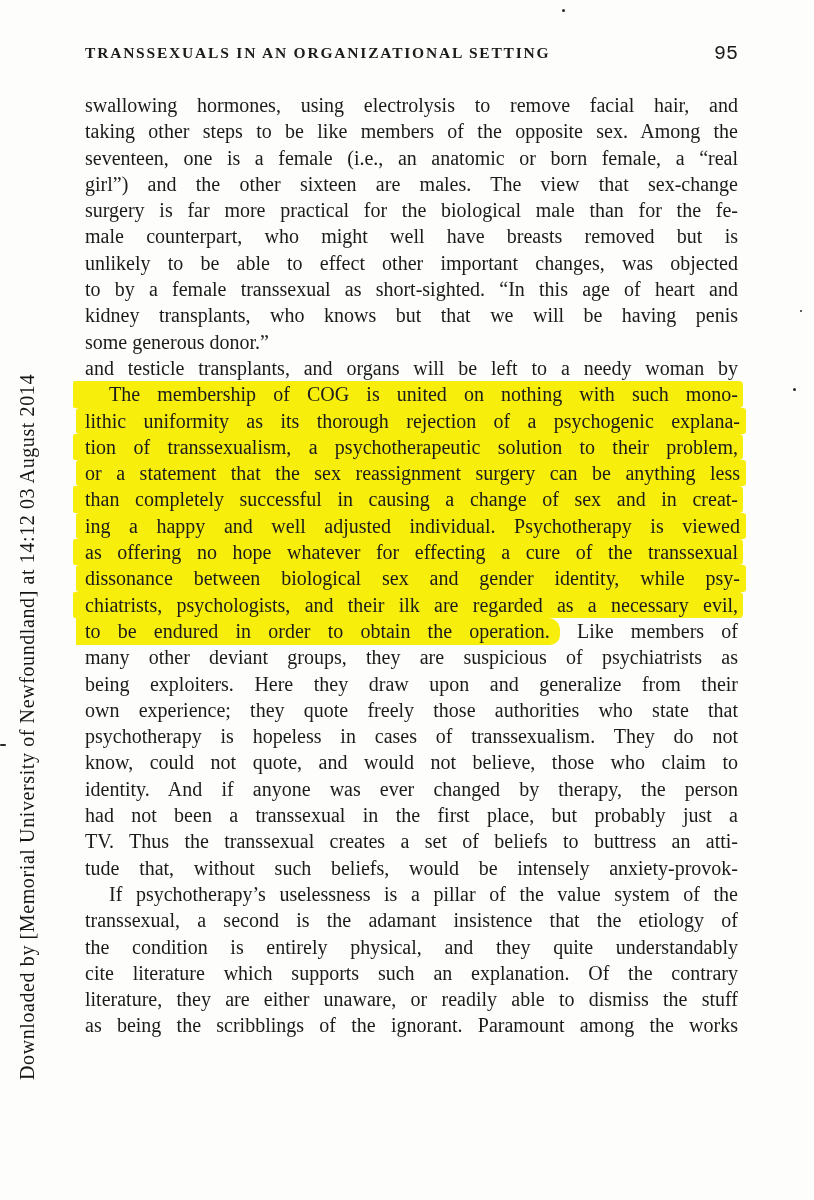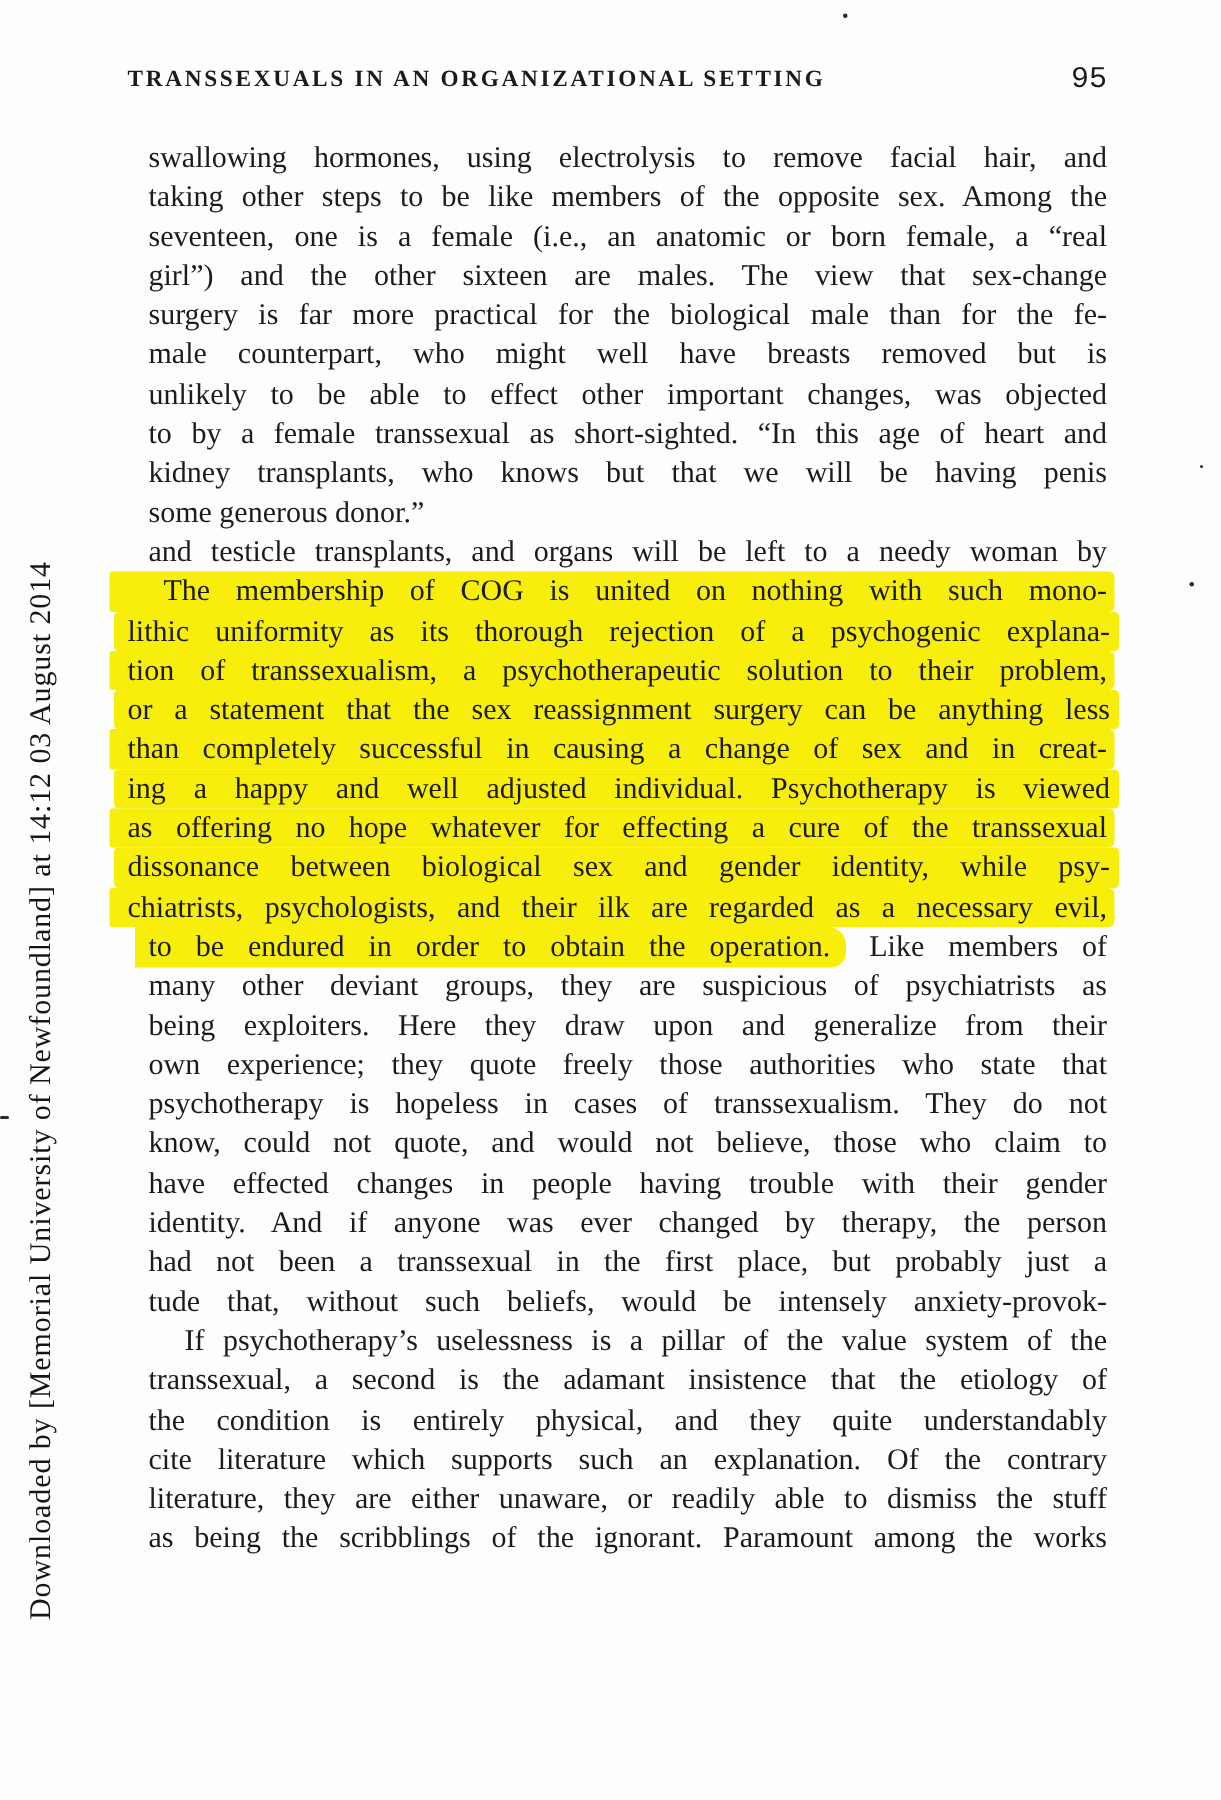--- a/index.html
+++ b/index.html
@@ -41,21 +41,20 @@
     left: 85px; top: 92px;
     width: 653px;
   }
   .line {
     height: 26.3px;
     line-height: 26.3px;
     font-size: 20px;
     text-align: justify;
     text-align-last: justify;
     white-space: nowrap;
-    margin-left: 14px;
   }
   .line.nojust { text-align: left; text-align-last: left; }
   .line.indent { text-indent: 24px; }
 
   
   .line.hl {
     background: var(--hl, #f7ee0c);
     margin-left: -9px;  padding-left: 9px;
     margin-right: -8px; padding-right: 6px;
     border-radius: 3px;
@@ -125,23 +124,23 @@
       <div class="line hl">ing a happy and well adjusted individual. Psychotherapy is viewed</div>
       <div class="line hl">as offering no hope whatever for effecting a cure of the transsexual</div>
       <div class="line hl">dissonance between biological sex and gender identity, while psy-</div>
       <div class="line hl">chiatrists, psychologists, and their ilk are regarded as a necessary evil,</div>
       <div class="line"><span class="hlspan">to be endured in order to obtain the operation.</span><span> Like members of</span></div>
       <div class="line">many other deviant groups, they are suspicious of psychiatrists as</div>
       <div class="line">being exploiters. Here they draw upon and generalize from their</div>
       <div class="line">own experience; they quote freely those authorities who state that</div>
       <div class="line">psychotherapy is hopeless in cases of transsexualism. They do not</div>
       <div class="line">know, could not quote, and would not believe, those who claim to</div>
-      <div class="line">have effected changes in people having trouble with their gender</div>
       <div class="line">identity. And if anyone was ever changed by therapy, the person</div>
       <div class="line">had not been a transsexual in the first place, but probably just a</div>
+      <div class="line">TV. Thus the transsexual creates a set of beliefs to buttress an atti-</div>
       <div class="line">tude that, without such beliefs, would be intensely anxiety-provok-</div>
       <div class="line indent">If psychotherapy’s uselessness is a pillar of the value system of the</div>
       <div class="line">transsexual, a second is the adamant insistence that the etiology of</div>
       <div class="line">the condition is entirely physical, and they quite understandably</div>
       <div class="line">cite literature which supports such an explanation. Of the contrary</div>
       <div class="line">literature, they are either unaware, or readily able to dismiss the stuff</div>
       <div class="line">as being the scribblings of the ignorant. Paramount among the works</div>
     </div>
 
   <div class="speck speck-a"></div>

